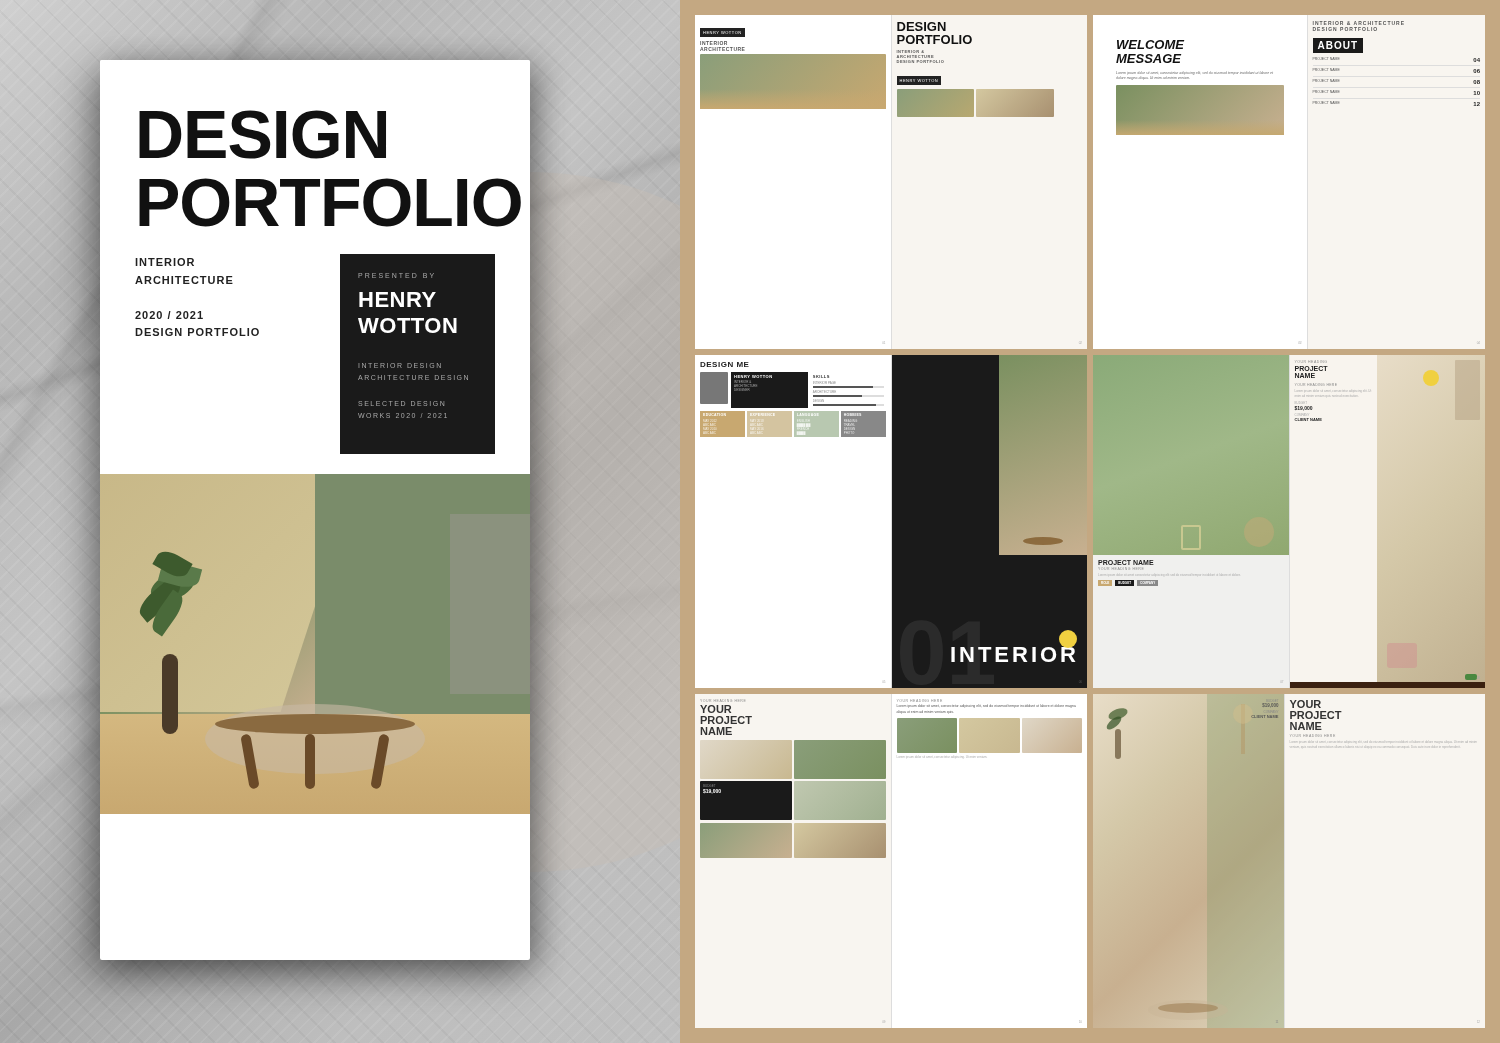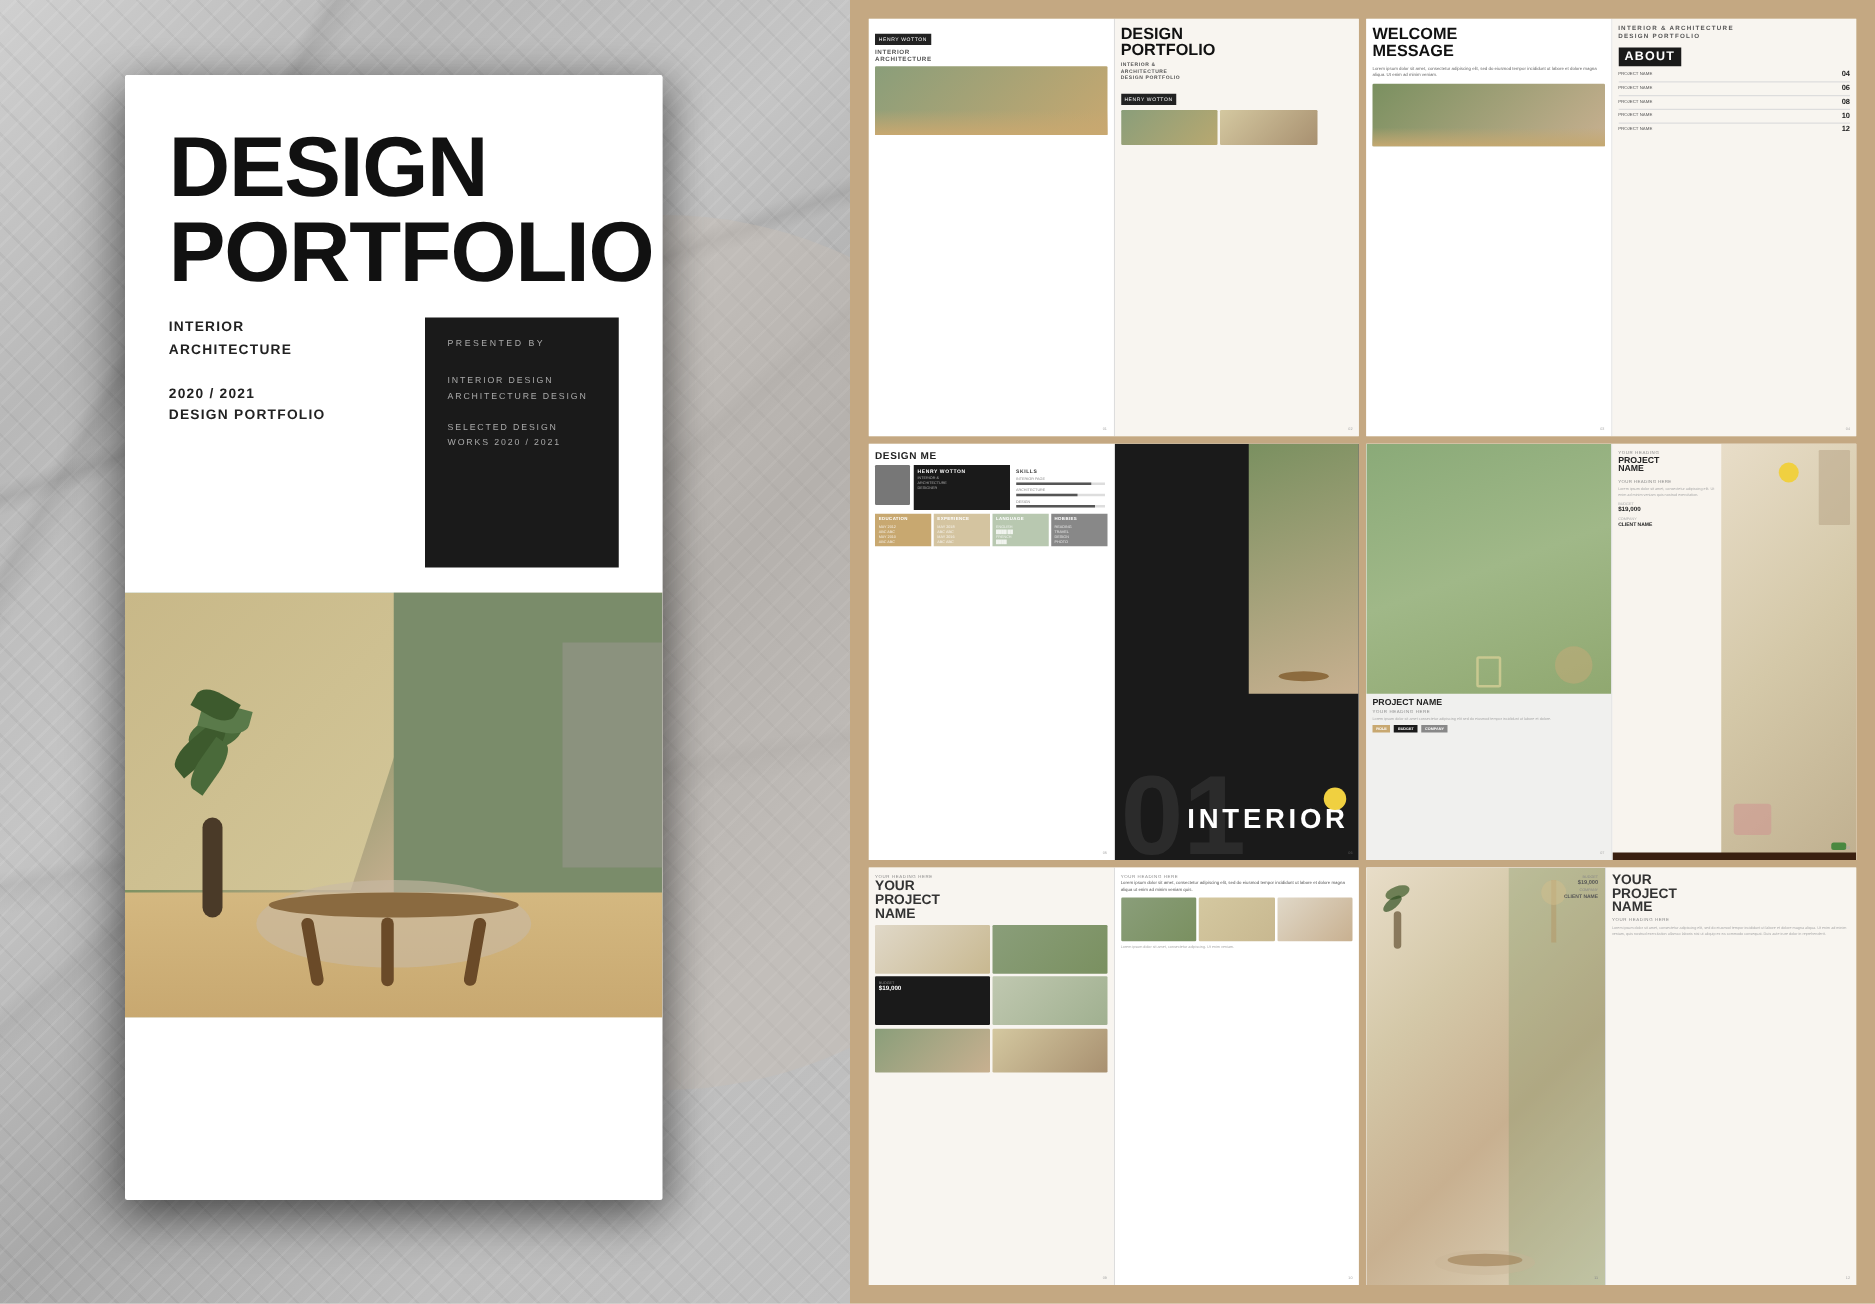--- a/index.html
+++ b/index.html
@@ -343,20 +343,24 @@
               <span>INTERIOR</span><br>
               <span>ARCHITECTURE</span>
               <br><br>
               <span>2020 / 2021</span><br>
               <span>DESIGN PORTFOLIO</span>
             </div>
           </div>
 
           <div class="cover-black-box">
             <div class="cover-presented-by">PRESENTED BY</div>
+            <div class="cover-name">
+              <span>HENRY</span><br>
+              <span>WOTTON</span>
+            </div>
             <div class="cover-role-text">
               <span>INTERIOR DESIGN</span><br>
               <span>ARCHITECTURE DESIGN</span>
               <br><br>
               <span>SELECTED DESIGN</span><br>
               <span>WORKS 2020 / 2021</span>
             </div>
           </div>
         </div>
       </div>
@@ -418,21 +422,21 @@
       <div style="display:flex;gap:2px;flex-wrap:wrap;">
         <div style="width:42%;height:28px;background:linear-gradient(135deg,#8a9e7a,#b8a870);border-radius:1px;"></div>
         <div style="width:42%;height:28px;background:linear-gradient(135deg,#d4c8a0,#a89070);border-radius:1px;"></div>
       </div>
       <div style="font-size:3px;color:#aaa;position:absolute;bottom:4px;right:5px;">02</div>
     </div>
   </div>
 
   <div class="spread-card spread2">
 
-    <div class="spread-half" style="background:#fff; padding:5px; position:relative;">
+    <div class="spread-half" style="background:#fff; padding:23px; position:relative;font-style:italic;">
       <div style="font-size:13px; font-weight:900; color:#111; line-height:1.1; margin-bottom:4px;">WELCOME<br>MESSAGE</div>
       <div style="font-size:3.5px; color:#666; line-height:1.5; margin-bottom:4px;">Lorem ipsum dolor sit amet, consectetur adipiscing elit, sed do eiusmod tempor incididunt ut labore et dolore magna aliqua. Ut enim ad minim veniam.</div>
       <div style="width:100%;height:50px;background:linear-gradient(135deg,#7a9060,#c8b090);border-radius:1px;margin-top:2px;position:relative;">
         <div style="position:absolute;bottom:0;left:0;right:0;height:15px;background:linear-gradient(to top,#c4a870,transparent);"></div>
       </div>
       <div style="font-size:3px;color:#aaa;position:absolute;bottom:4px;right:5px;">03</div>
     </div>
 
     <div class="spread-divider"></div>
 

